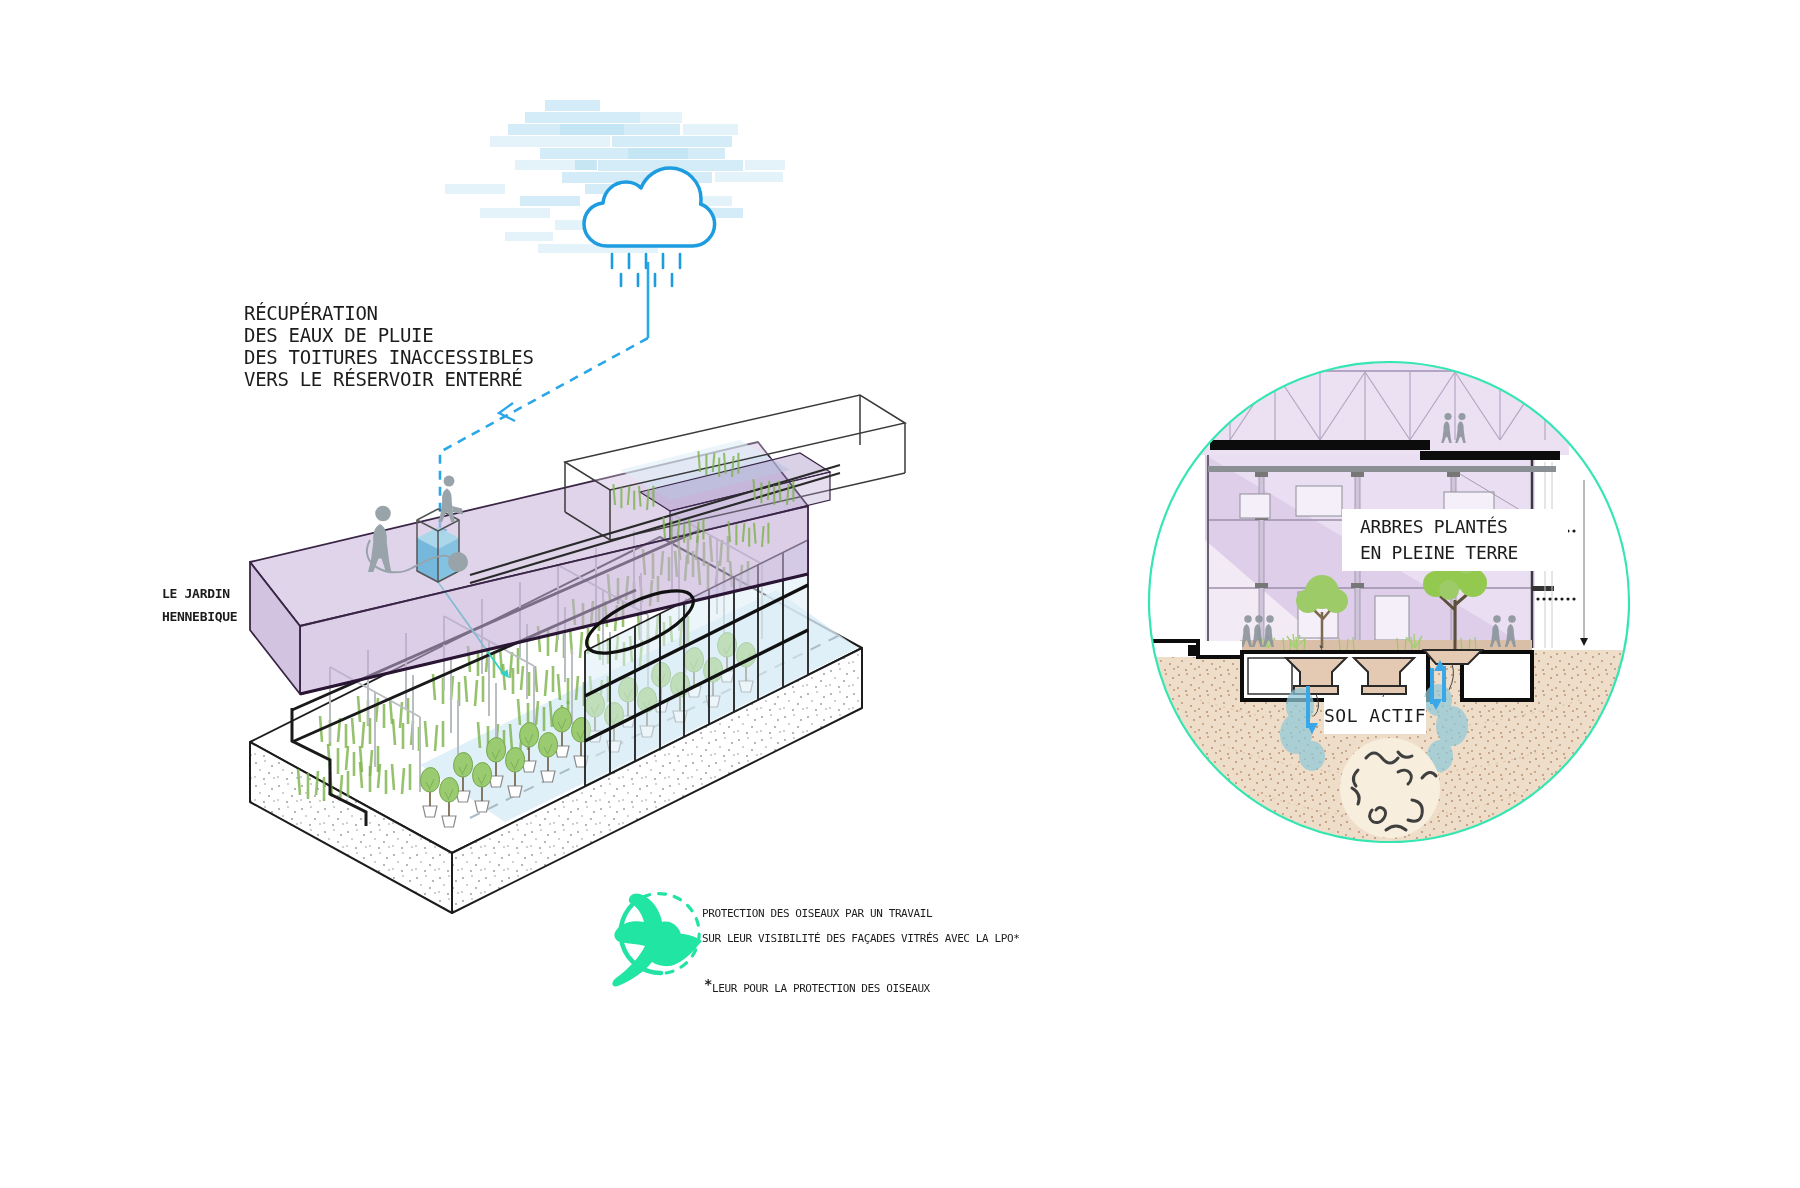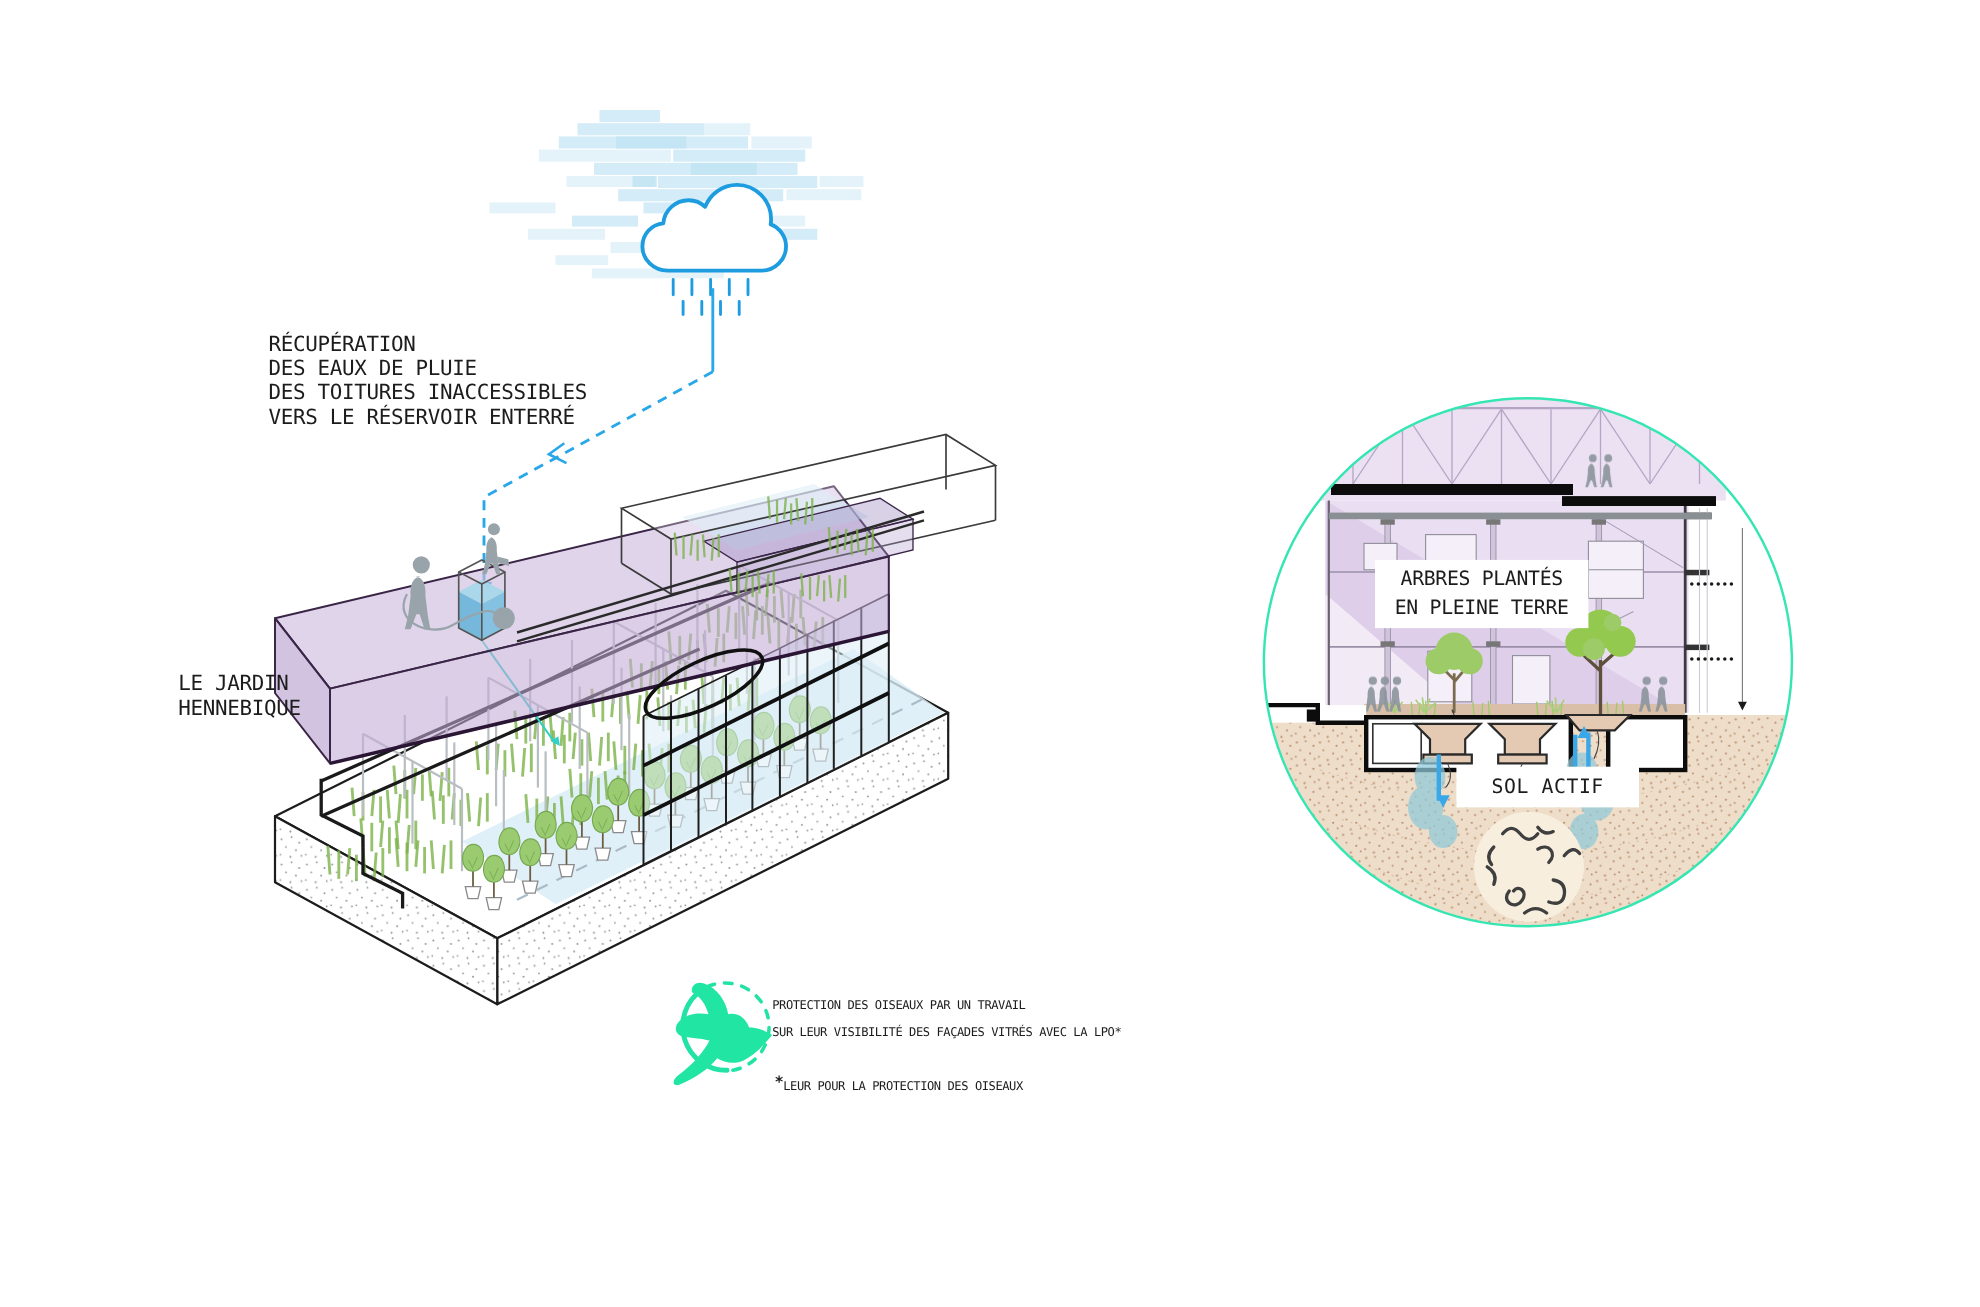--- a/index.html
+++ b/index.html
@@ -1,24 +1,24 @@
 <!DOCTYPE html>
 <html><head>
 <meta charset="utf-8">
 <style>
   html,body{margin:0;padding:0;background:#fff;}
   #stage{position:relative;width:1800px;height:1028px;background:#ffffff;overflow:hidden;
          font-family:"DejaVu Sans Mono","Liberation Mono",monospace;color:#1c1c1c;}
   #scene{position:absolute;left:0;top:0;}
   .lbl{position:absolute;white-space:pre;z-index:3;}
   #lbl-recup{left:244px;top:302px;font-size:19px;line-height:22px;letter-spacing:-0.3px;}
-  #lbl-jardin{left:162px;top:610px;font-size:19px;line-height:23px;letter-spacing:-0.3px;}
-  #lbl-arbres{left:1250px;top:509px;width:190px;background:#fff;text-align:center;
-              font-size:18px;line-height:26px;padding:5px 2px;letter-spacing:-0.3px;}
-  #lbl-sol{left:1324px;top:697px;background:#fff;font-size:18px;padding:8px 32px;letter-spacing:0.5px;}
+  #lbl-jardin{left:162px;top:582px;font-size:13px;line-height:23px;letter-spacing:-0.3px;font-weight:bold;}
+  #lbl-arbres{left:1342px;top:509px;width:190px;background:#fff;
+              font-size:18px;line-height:26px;padding:5px 18px;letter-spacing:-0.3px;}
+  #lbl-sol{left:1324px;top:697px;background:#fff;font-size:18px;padding:8px 0;letter-spacing:0.5px;}
   #lbl-protect{left:702px;top:901px;font-size:11px;line-height:25px;letter-spacing:-0.4px;}
   #lbl-foot{left:704px;top:976px;font-size:11px;letter-spacing:-0.4px;}
   #lbl-foot .star{font-size:14px;font-weight:bold;vertical-align:3px;}
 </style>
 </head>
 <body>
 
 <div id="stage">
 <svg id="scene" width="1800" height="1188" viewBox="0 0 1800 1188">
 <defs>

